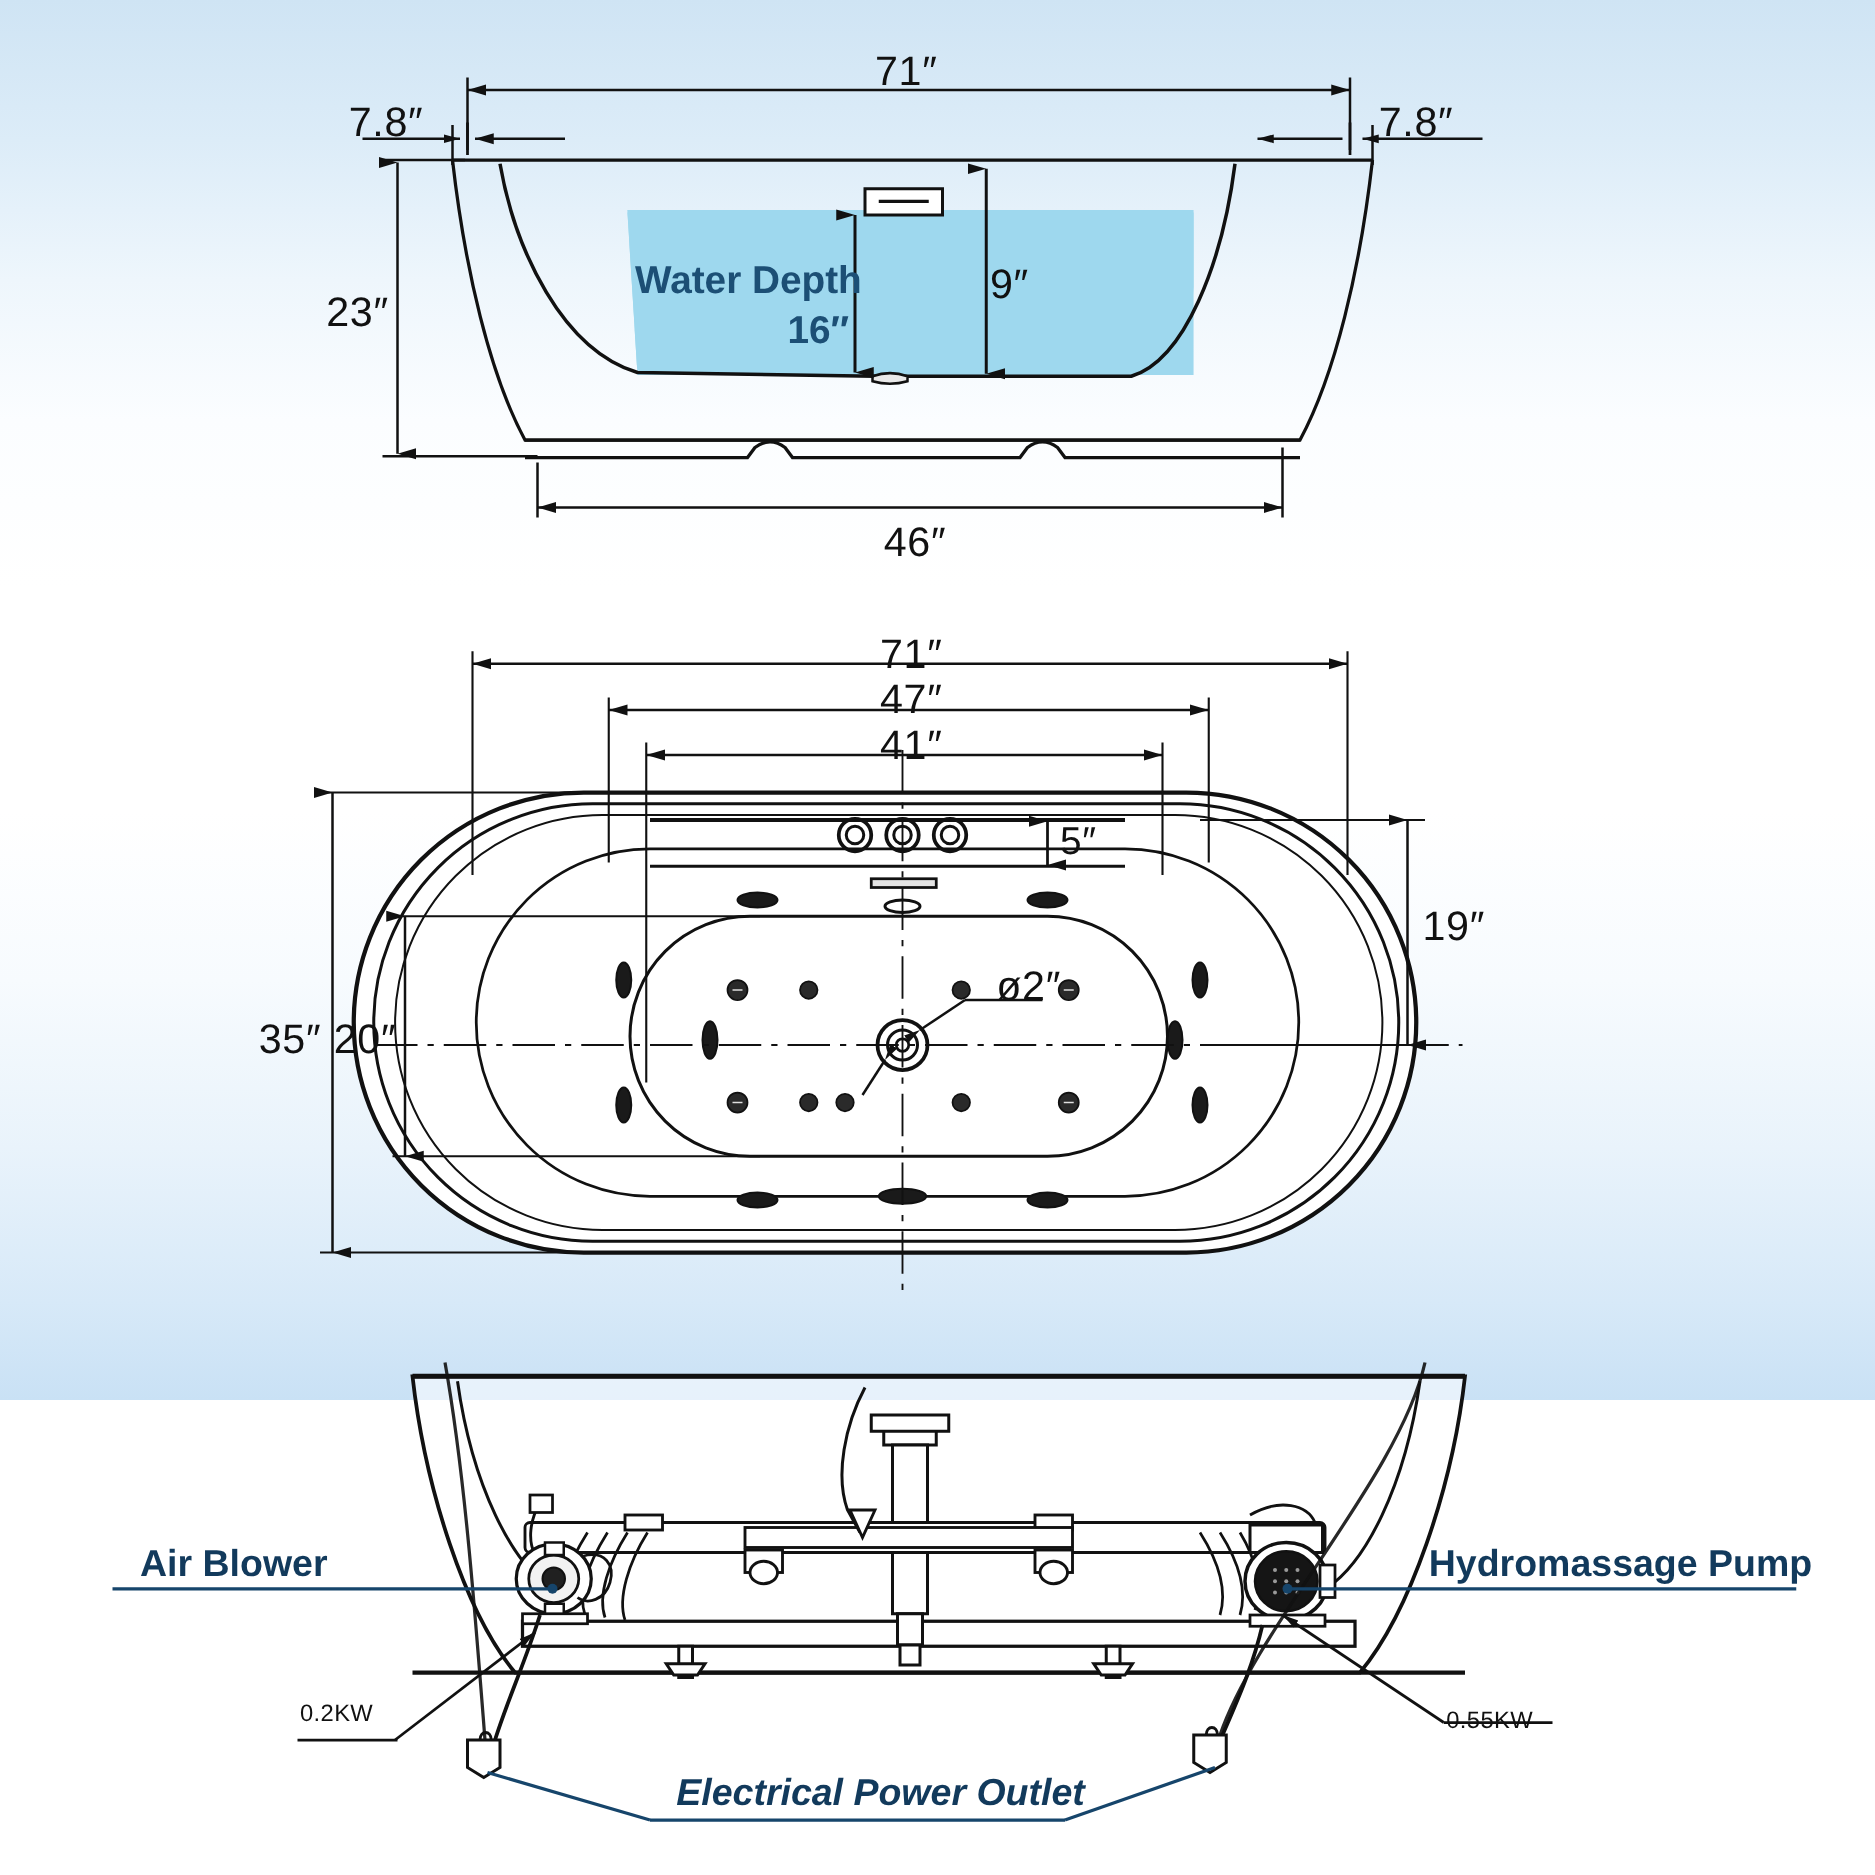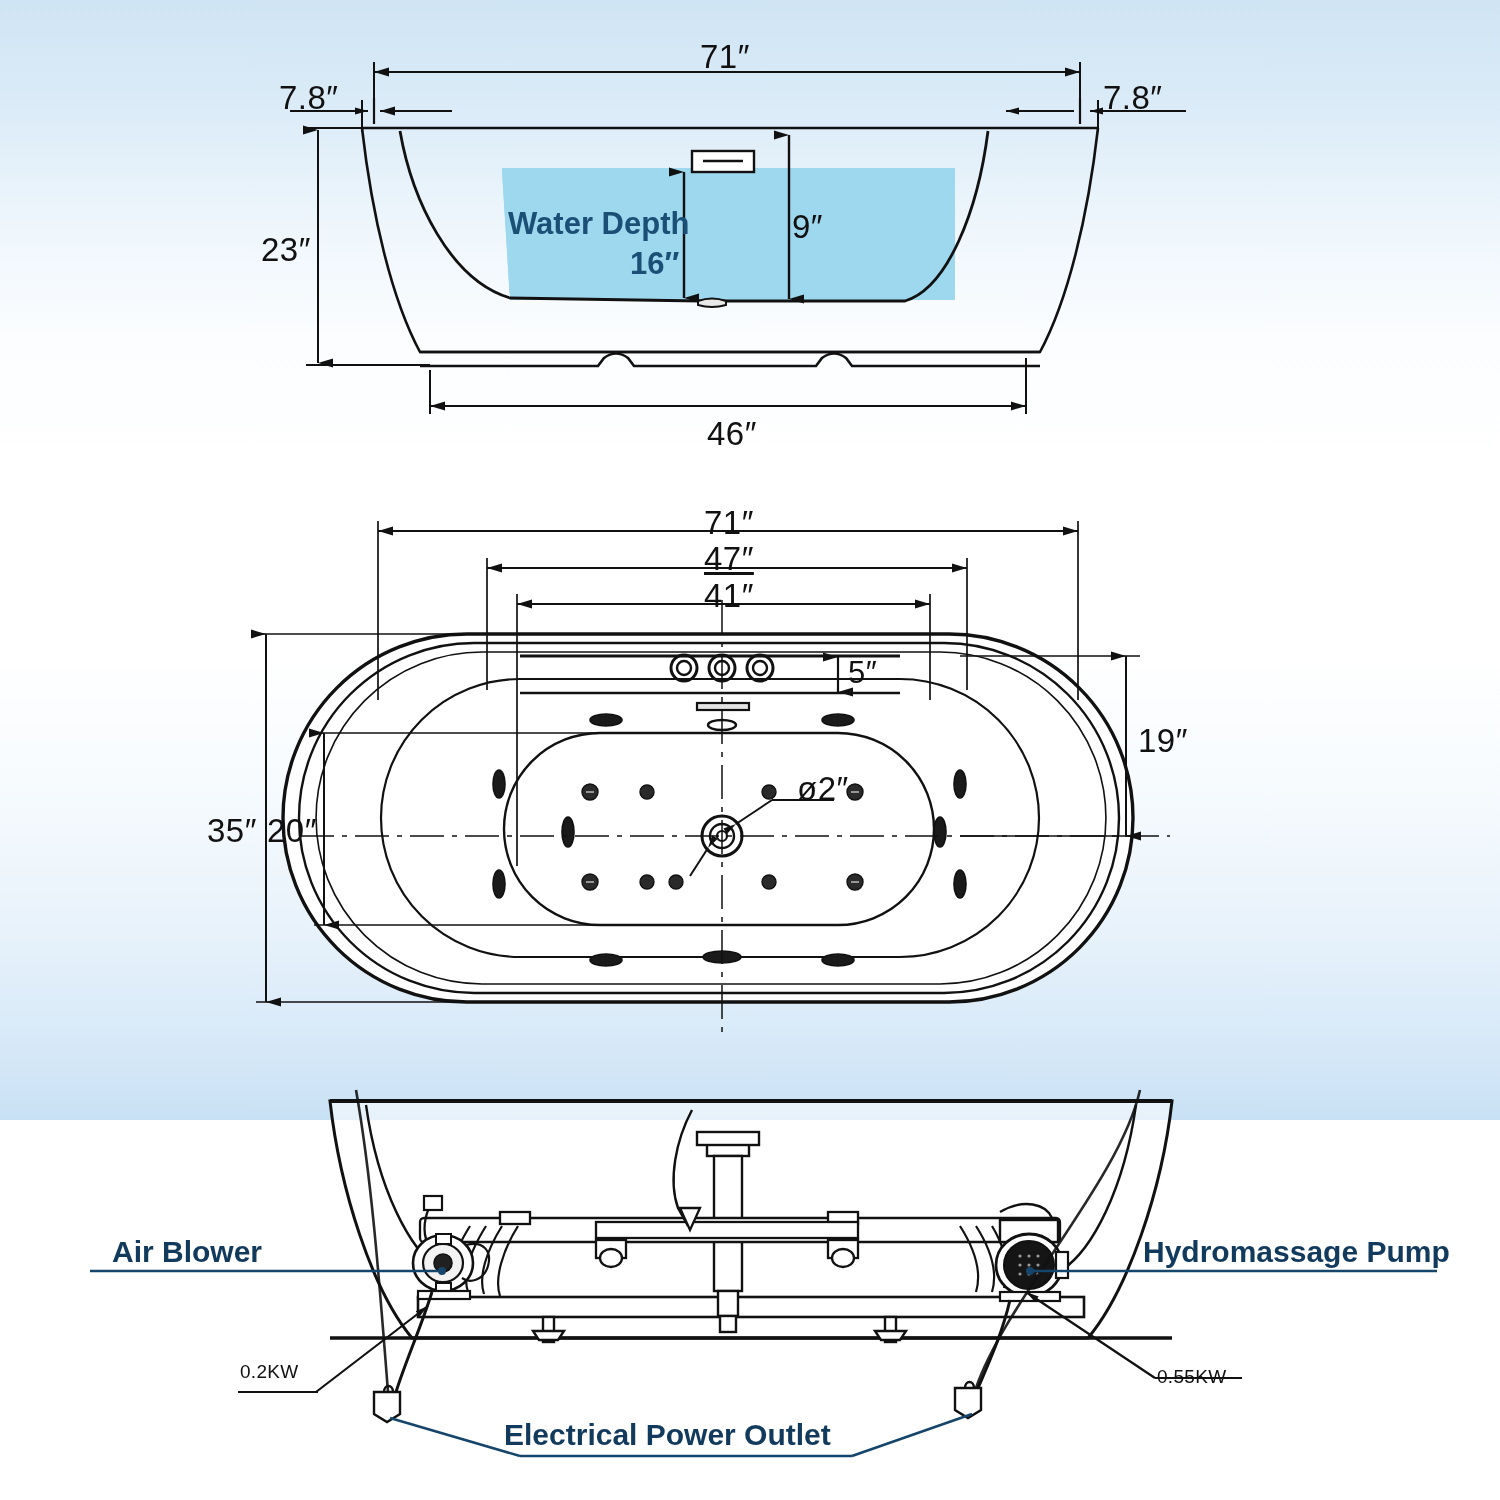--- a/index.html
+++ b/index.html
@@ -387,21 +387,21 @@
   <div class="lbl water-lbl" style="left:508px; top:206px;">Water Depth</div>
 
   <div class="lbl water-lbl" style="left:630px; top:246px;">16″</div>
 
   <div class="lbl dim" style="left:792px; top:208px;">9″</div>
 
   <div class="lbl dim" style="left:707px; top:415px;">46″</div>
 
   <div class="lbl dim" style="left:704px; top:504px;">71″</div>
 
-  <div class="lbl dim" style="left:704px; top:540px;text-decoration:underline;">47″</div>
+  <div class="lbl dim" style="left:704px; top:540px;">47″</div>
 
   <div class="lbl dim" style="left:704px; top:577px;">41″</div>
 
   <div class="lbl dim" style="left:207px; top:812px;">35″</div>
 
   <div class="lbl dim" style="left:267px; top:812px;">20″</div>
 
   <div class="lbl dim" style="left:1138px; top:722px;">19″</div>
 
   <div class="lbl dim dim-sm" style="left:848px; top:655px;">5″</div>
@@ -409,15 +409,15 @@
   <div class="lbl dim" style="left:755px; top:770px;margin-left:42px;">ø2″</div>
 
   <div class="lbl part-lbl" style="left:112px; top:1235px;">Air Blower</div>
 
   <div class="lbl kw-lbl" style="left:240px; top:1361px;">0.2KW</div>
 
   <div class="lbl part-lbl" style="left:1143px; top:1235px;">Hydromassage Pump</div>
 
   <div class="lbl kw-lbl" style="left:1157px; top:1366px;">0.55KW</div>
 
-  <div class="lbl part-lbl" style="left:504px; top:1418px;">Electrical Power Outlet</div>
+  <div class="lbl part-lbl" style="left:541px; top:1418px;font-style:italic;">Electrical Power Outlet</div>
 
 </div>
 
 </body></html>

